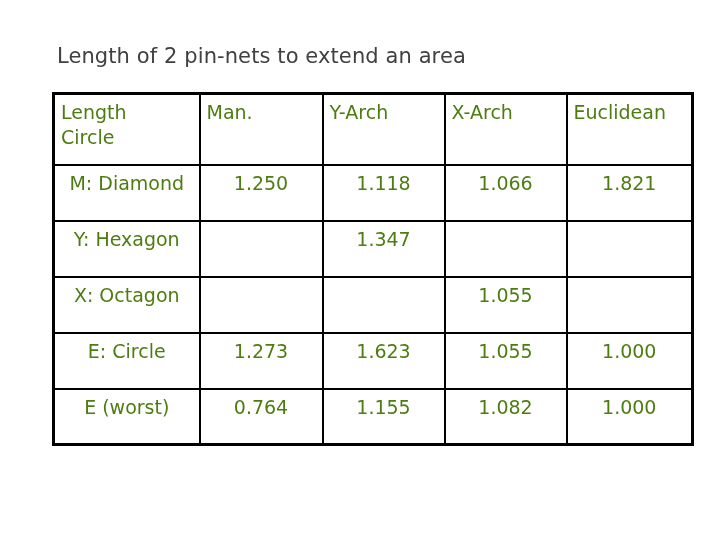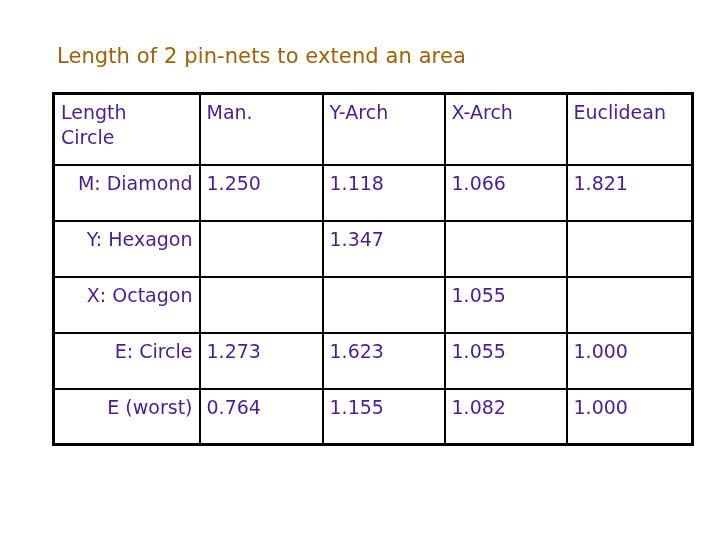--- a/index.html
+++ b/index.html
@@ -21,21 +21,21 @@
     inset: 0;
   }
 
   .slide-title {
     position: absolute;
     left: 57px;
     top: 43px;
     font-size: 21px;
     line-height: 26px;
     letter-spacing: 0.1px;
-    color: #a16207;
+    color: #404040;
     white-space: nowrap;
   }
 
   .table-wrap {
     position: absolute;
     left: 52px;
     top: 92px;
     width: 639px;
   }
 
@@ -48,38 +48,38 @@
   }
 
   table.data-table td {
     border: 2px solid #000000;
     vertical-align: top;
     padding: 5px 6px 0 6px;
     font-size: 19px;
     line-height: 25px;
     height: 56px;
     box-sizing: border-box;
-    color: #4c1d95;
+    color: #4d7c0f;
     overflow: hidden;
   }
 
   
   col.c-shape    { width: 146px; }
   col.c-man      { width: 123px; }
   col.c-yarch    { width: 122px; }
   col.c-xarch    { width: 122px; }
   col.c-euclid   { width: 126px; }
 
   td.label-cell {
-    text-align: right;
+    text-align: center;
     white-space: nowrap;
   }
 
   td.num-cell {
-    text-align: left;
+    text-align: center;
     white-space: nowrap;
   }
 
   td.header-cell {
     text-align: left;
     white-space: nowrap;
   }
 
   tr.header-row td {
     height: 71px;

